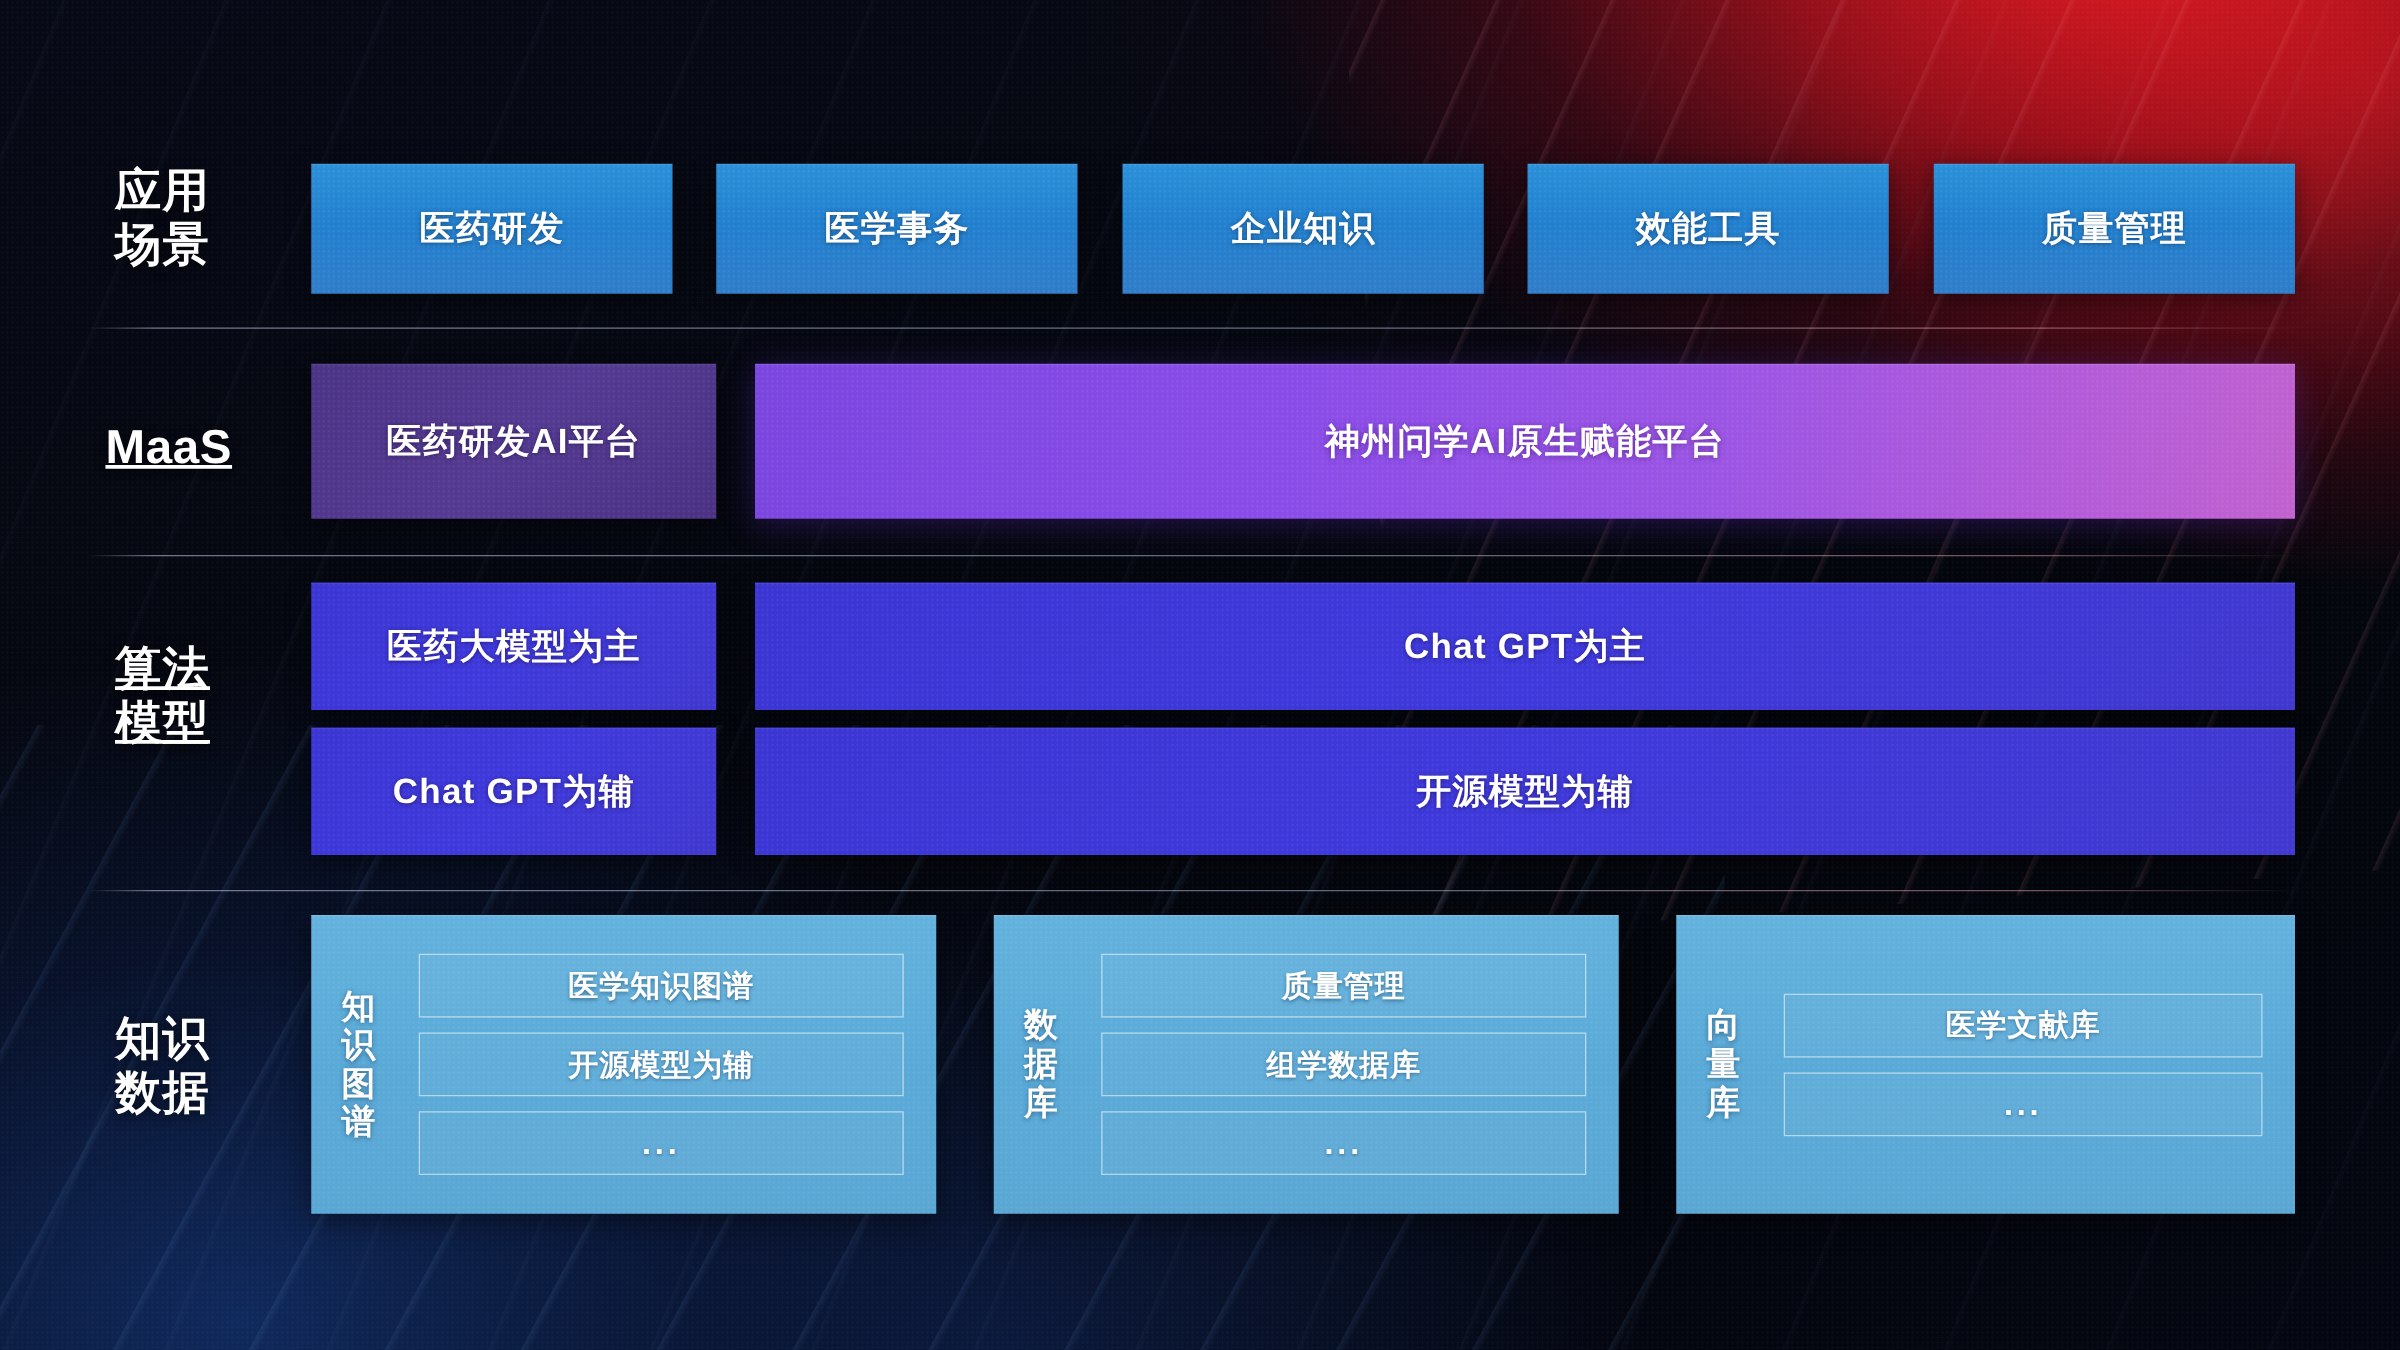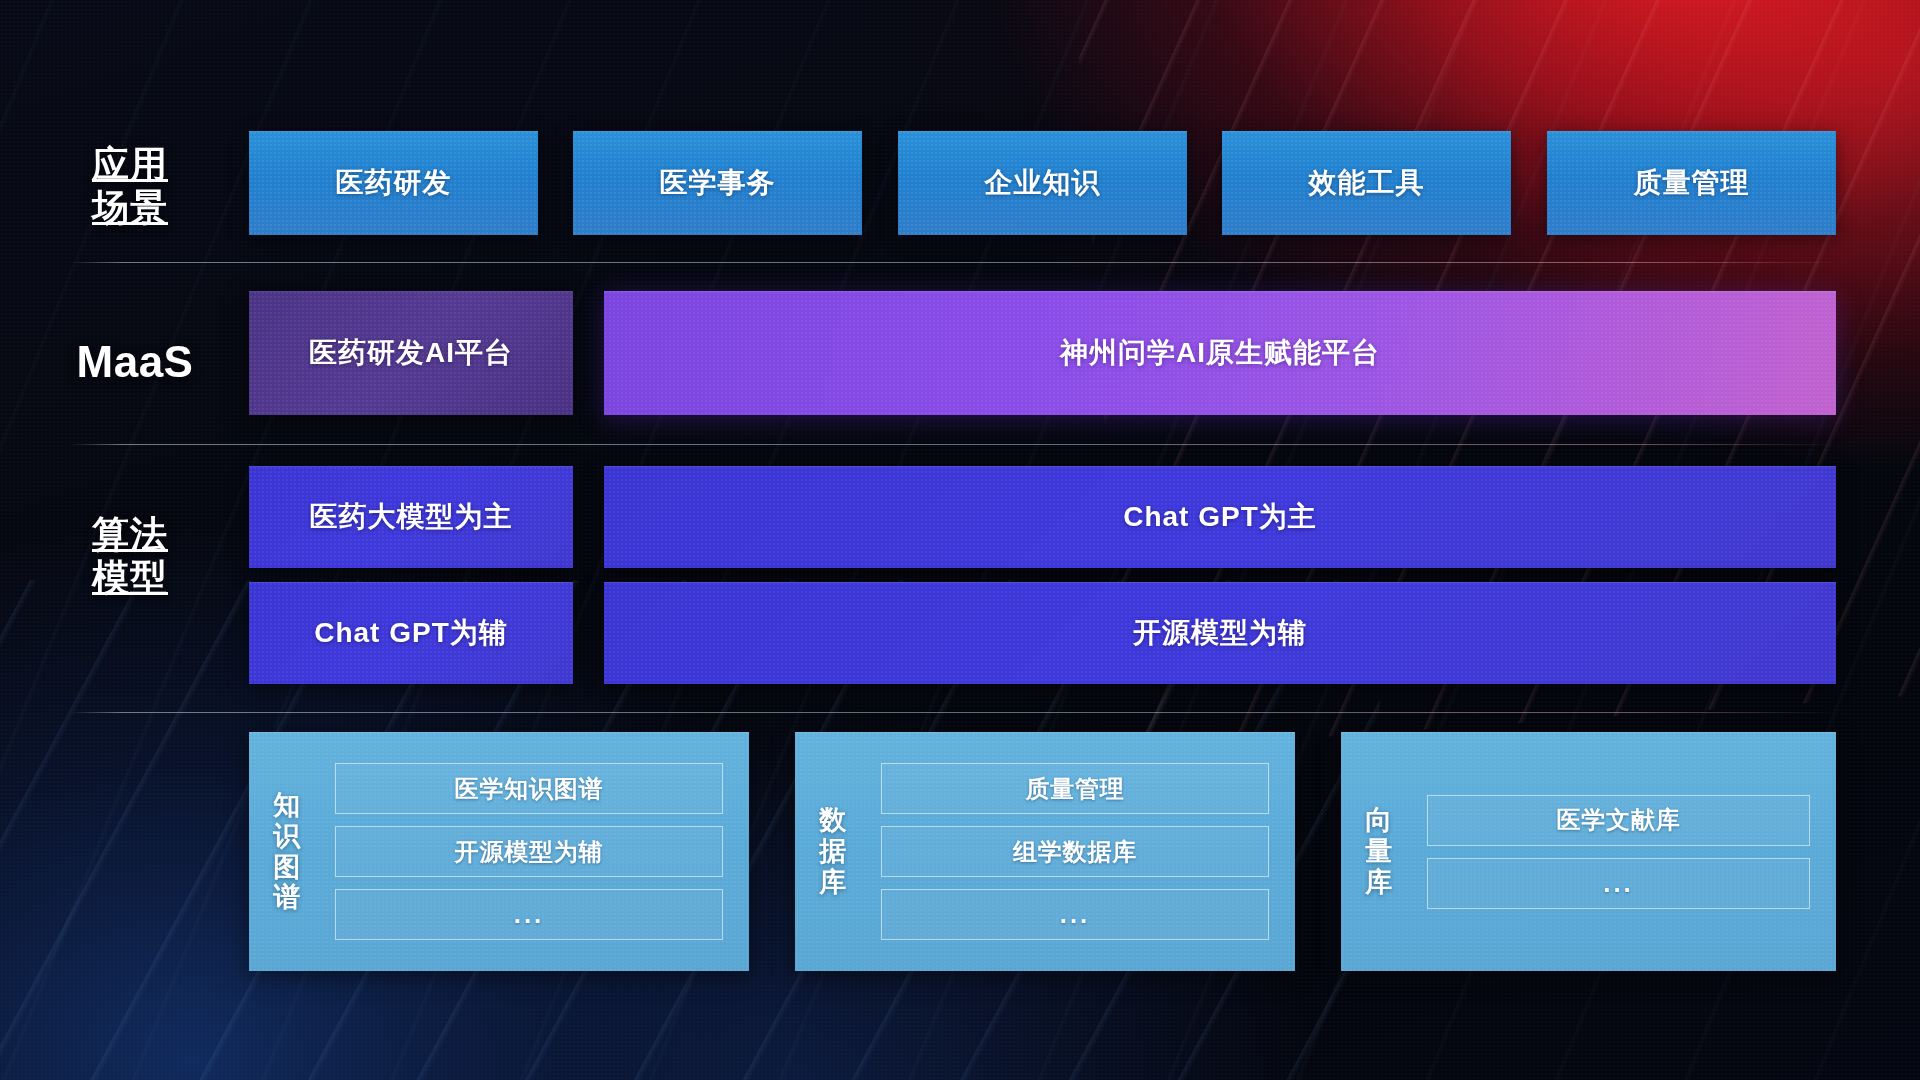--- a/index.html
+++ b/index.html
@@ -100,21 +100,21 @@
   .row-label {
     position: absolute;
     color: #ffffff;
     font-weight: 700;
     text-align: center;
     line-height: 1.16;
     letter-spacing: 1px;
     text-shadow: 0 2px 10px rgba(0,0,0,0.65);
   }
   .row-label.cn { font-size: 37px; }
-  .row-label.en { font-size: 44px; letter-spacing: 0.5px; }
+  .row-label.en { font-size: 38px; letter-spacing: 0.5px; text-decoration: underline; }
 
   .divider {
     position: absolute;
     height: 1px;
     background: linear-gradient(to right,
        rgba(255,255,255,0.00) 0%,
        rgba(200,210,235,0.55) 3%,
        rgba(190,205,235,0.50) 55%,
        rgba(255,180,185,0.45) 88%,
        rgba(255,255,255,0.00) 100%);
@@ -236,21 +236,21 @@
 </style>
 </head>
 <body>
 
 <div id="stage">
   <div class="streak-layer"></div>
   <div class="streak-layer-blue"></div>
 
   <div id="content">
 
-    <div class="row-label cn" style="left:70px; top:144px; width:120px;text-decoration:underline;">
+    <div class="row-label cn" style="left:70px; top:132px; width:120px;">
       <div>应用</div>
       <div>场景</div>
     </div>
 
     <div class="app-card" style="left:249px; top:131px; width:289px; height:104px;">
       <span>医药研发</span>
     </div>
     <div class="app-card" style="left:573px; top:131px; width:289px; height:104px;">
       <span>医学事务</span>
     </div>
@@ -293,20 +293,24 @@
 
     <div class="algo-box" style="left:249px; top:582px; width:324px; height:102px;">
       <span>Chat GPT为辅</span>
     </div>
     <div class="algo-box" style="left:604px; top:582px; width:1232px; height:102px;">
       <span>开源模型为辅</span>
     </div>
 
     <div class="divider" style="left:70px; top:712px; width:1770px;"></div>
 
+    <div class="row-label cn" style="left:70px; top:810px; width:120px;">
+      <div>知识</div>
+      <div>数据</div>
+    </div>
 
     <div class="kd-group" style="left:249px; top:732px; width:500px; height:239px;">
       <div class="kd-title">
         <div>
           <div>知</div>
           <div>识</div>
           <div>图</div>
           <div>谱</div>
         </div>
       </div>

